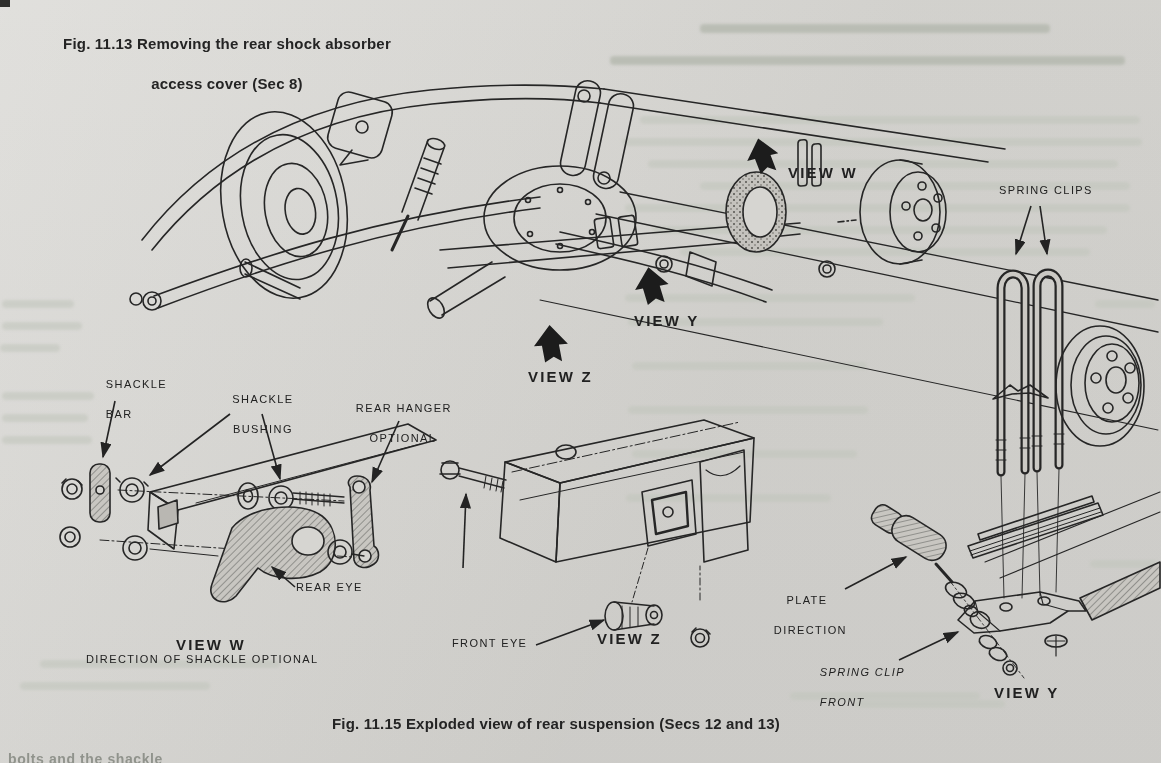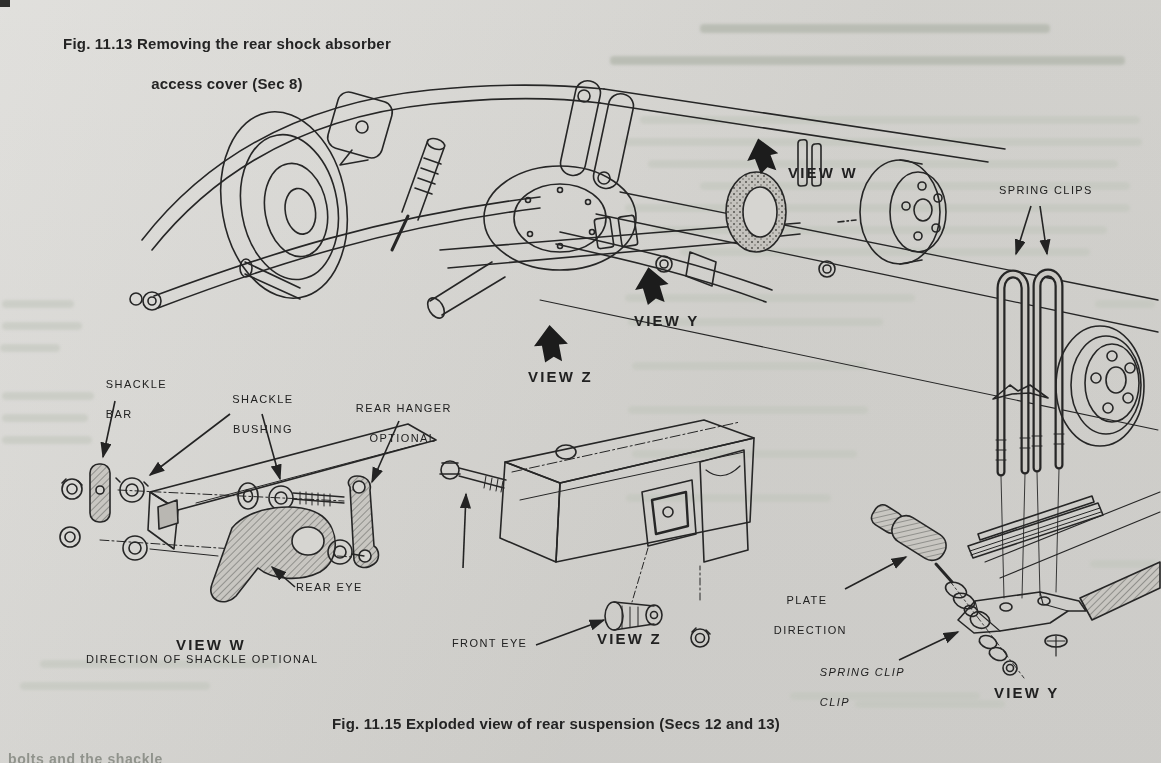--- a/index.html
+++ b/index.html
@@ -392,21 +392,21 @@
   <div class="label" style="left:86px;top:608px;margin-top:44px;">DIRECTION OF SHACKLE OPTIONAL</div>
   <div class="label vw" style="left:176px;top:637px;">VIEW W</div>
   <div class="label" style="left:452px;top:636px;">FRONT EYE</div>
   <div class="label vw" style="left:597px;top:631px;">VIEW Z</div>
   <div class="label ctr" style="left:756px;top:578px;width:84px;">
     <span>PLATE</span><br>
     <span>DIRECTION</span>
   </div>
   <div class="label" style="left:802px;top:650px;font-style:italic;">
     <span>SPRING CLIP</span><br>
-    <span>CLIP</span>
+    <span>FRONT</span>
   </div>
   <div class="label vw" style="left:994px;top:685px;">VIEW Y</div>
   <div class="label" style="left:976px;top:183px;margin-left:23px;">SPRING CLIPS</div>
 
   <div class="label vw" style="left:788px;top:165px;">VIEW W</div>
   <div class="label vw" style="left:634px;top:313px;">VIEW Y</div>
   <div class="label vw" style="left:528px;top:369px;">VIEW Z</div>
 
   <div class="edge-frag">bolts and the shackle</div>
 

